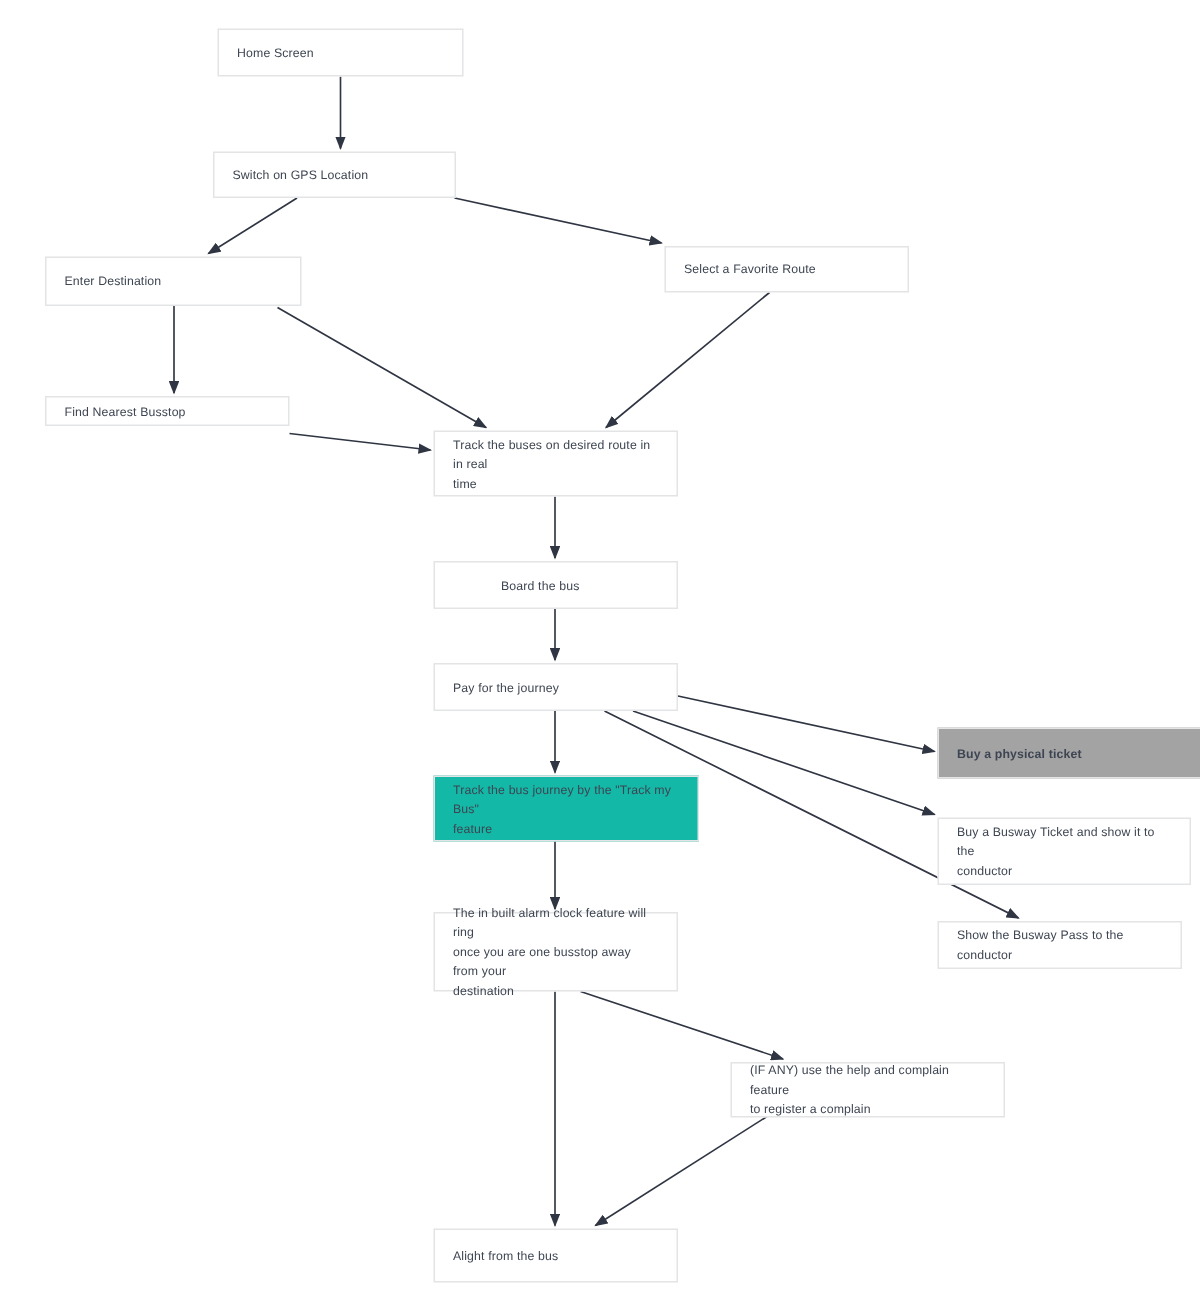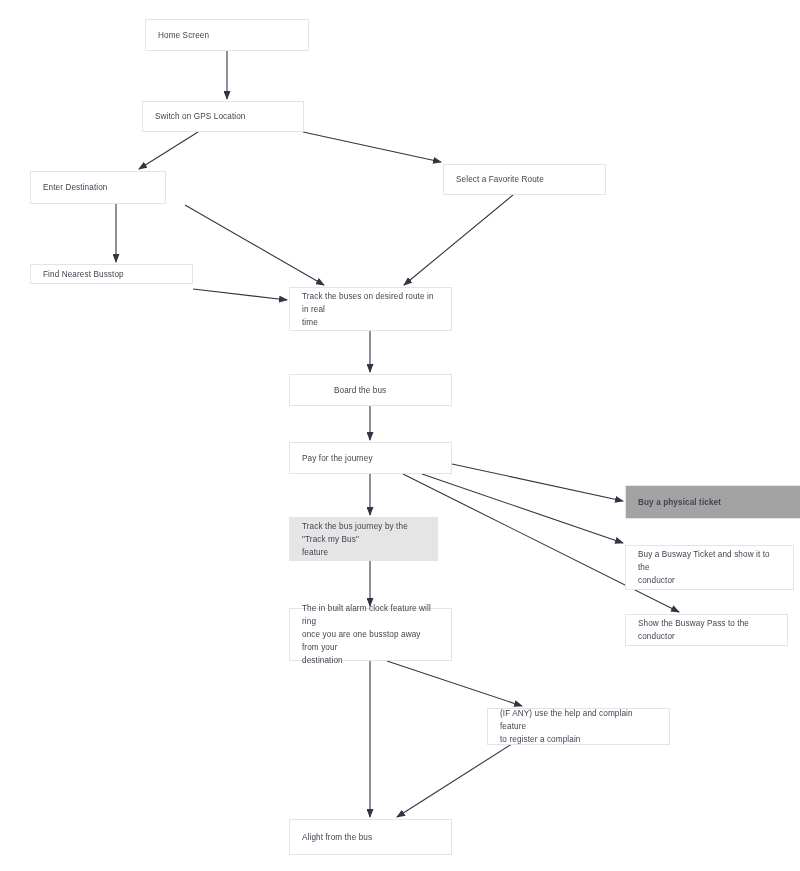--- a/index.html
+++ b/index.html
@@ -77,21 +77,21 @@
         <polyline points="525,728 385,817" fill="none" stroke="#2f3542" stroke-width="1.1" marker-end="url(#arrowhead)"></polyline>
       </g>
   </svg>
   <div id="node-layer">
       <div class="node" style="left: 133px; top: 19px; width: 164px; height: 32px; background: rgb(255, 255, 255); border-color: rgb(227, 228, 230);">
         <div class="node-label" style="color: rgb(62, 69, 82);">Home Screen</div>
       </div>
       <div class="node" style="left: 130px; top: 101px; width: 162px; height: 31px; background: rgb(255, 255, 255); border-color: rgb(227, 228, 230);">
         <div class="node-label" style="color: rgb(62, 69, 82);">Switch on GPS Location</div>
       </div>
-      <div class="node" style="left: 18px; top: 171px; width: 136px; height: 33px; background: rgb(255, 255, 255); border-color: rgb(227, 228, 230);">
+      <div class="node" style="left: 18px; top: 171px; width: 171px; height: 33px; background: rgb(255, 255, 255); border-color: rgb(227, 228, 230);">
         <div class="node-label" style="color: rgb(62, 69, 82);">Enter Destination</div>
       </div>
       <div class="node" style="left: 431px; top: 164px; width: 163px; height: 31px; background: rgb(255, 255, 255); border-color: rgb(227, 228, 230);">
         <div class="node-label" style="color: rgb(62, 69, 82);">Select a Favorite Route</div>
       </div>
       <div class="node" style="left: 18px; top: 264px; width: 163px; height: 20px; background: rgb(255, 255, 255); border-color: rgb(227, 228, 230);">
         <div class="node-label" style="color: rgb(62, 69, 82);">Find Nearest Busstop</div>
       </div>
       <div class="node" style="left: 277px; top: 287px; width: 163px; height: 44px; background: rgb(255, 255, 255); border-color: rgb(227, 228, 230);">
         <div class="node-label" style="color: rgb(62, 69, 82);">Track the buses on desired route in in real
@@ -106,21 +106,21 @@
       <div class="node" style="left: 613px; top: 485px; width: 192px; height: 34px; background: #a3a3a3; border-color: rgb(227, 228, 230); font-weight: bold;">
         <div class="node-label" style="color: rgb(62, 69, 82);">Buy a physical ticket</div>
       </div>
       <div class="node" style="left: 613px; top: 545px; width: 169px; height: 45px; background: rgb(255, 255, 255); border-color: rgb(227, 228, 230);">
         <div class="node-label" style="color: rgb(62, 69, 82);">Buy a Busway Ticket and show it to the
 conductor</div>
       </div>
       <div class="node" style="left: 613px; top: 614px; width: 163px; height: 32px; background: rgb(255, 255, 255); border-color: rgb(227, 228, 230);">
         <div class="node-label" style="color: rgb(62, 69, 82);">Show the Busway Pass to the conductor</div>
       </div>
-      <div class="node" style="left: 277px; top: 517px; width: 149px; height: 44px; background: #e5e5e5; border-color: rgb(227, 228, 230);">
+      <div class="node" style="left: 277px; top: 517px; width: 177px; height: 44px; background: #14b8a6; border-color: rgb(227, 228, 230);">
         <div class="node-label" style="color: rgb(62, 69, 82);">Track the bus journey by the "Track my Bus"
 feature</div>
       </div>
       <div class="node" style="left: 277px; top: 608px; width: 163px; height: 53px; background: rgb(255, 255, 255); border-color: rgb(227, 228, 230);">
         <div class="node-label" style="color: rgb(62, 69, 82);">The in built alarm clock feature will ring
 once you are one busstop away from your
 destination</div>
       </div>
       <div class="node" style="left: 475px; top: 708px; width: 183px; height: 37px; background: rgb(255, 255, 255); border-color: rgb(227, 228, 230);">
         <div class="node-label" style="color: rgb(62, 69, 82);">(IF ANY) use the help and complain feature

